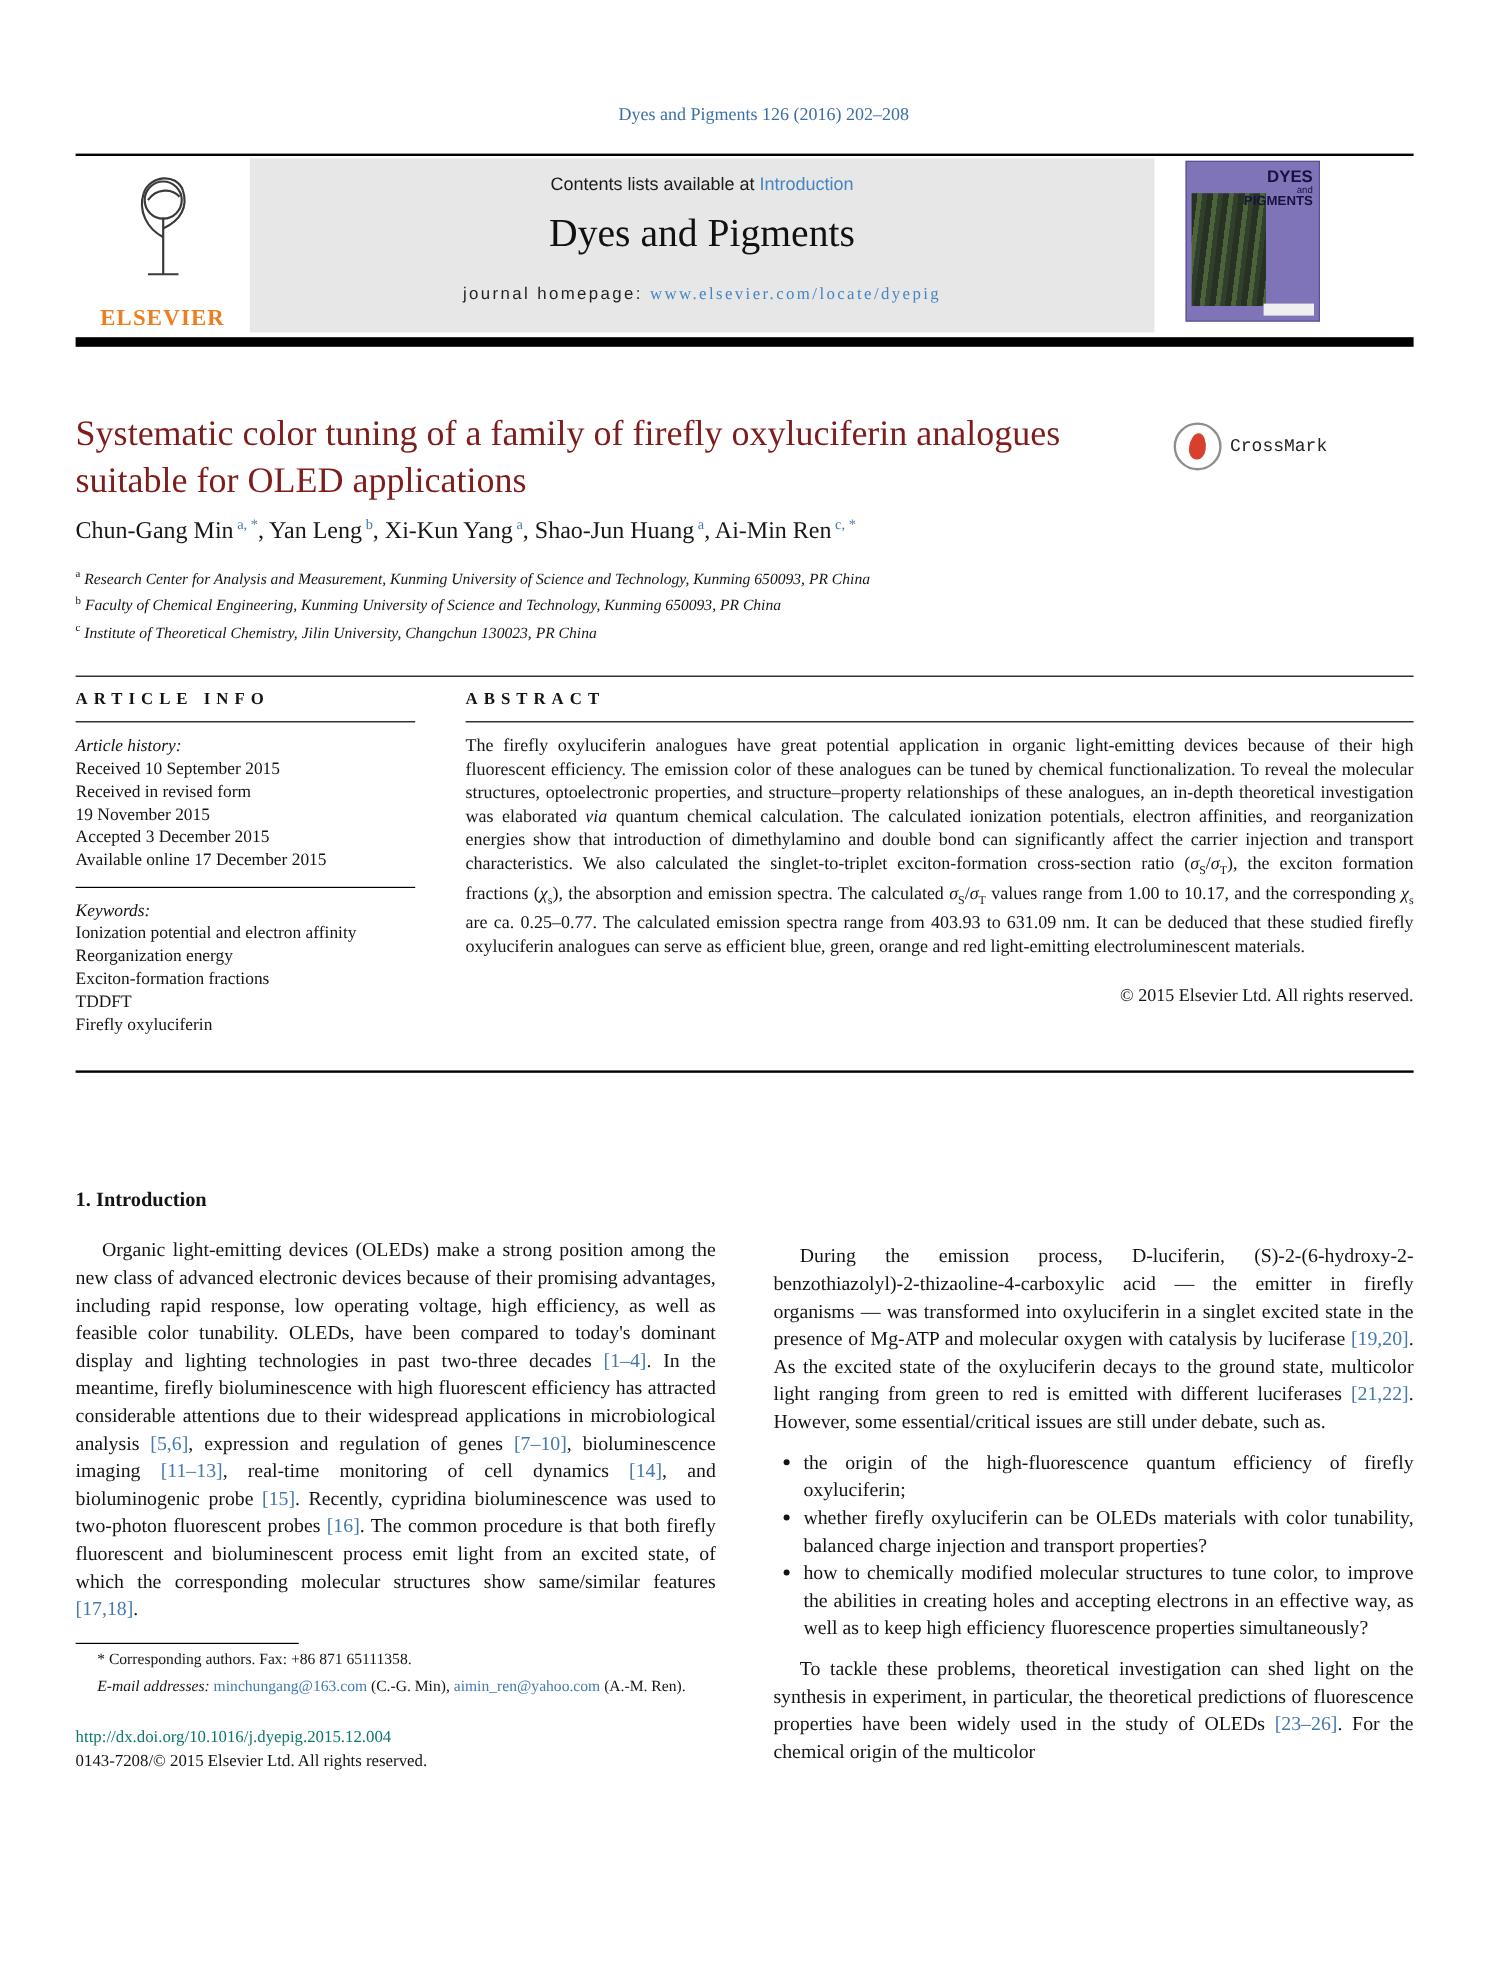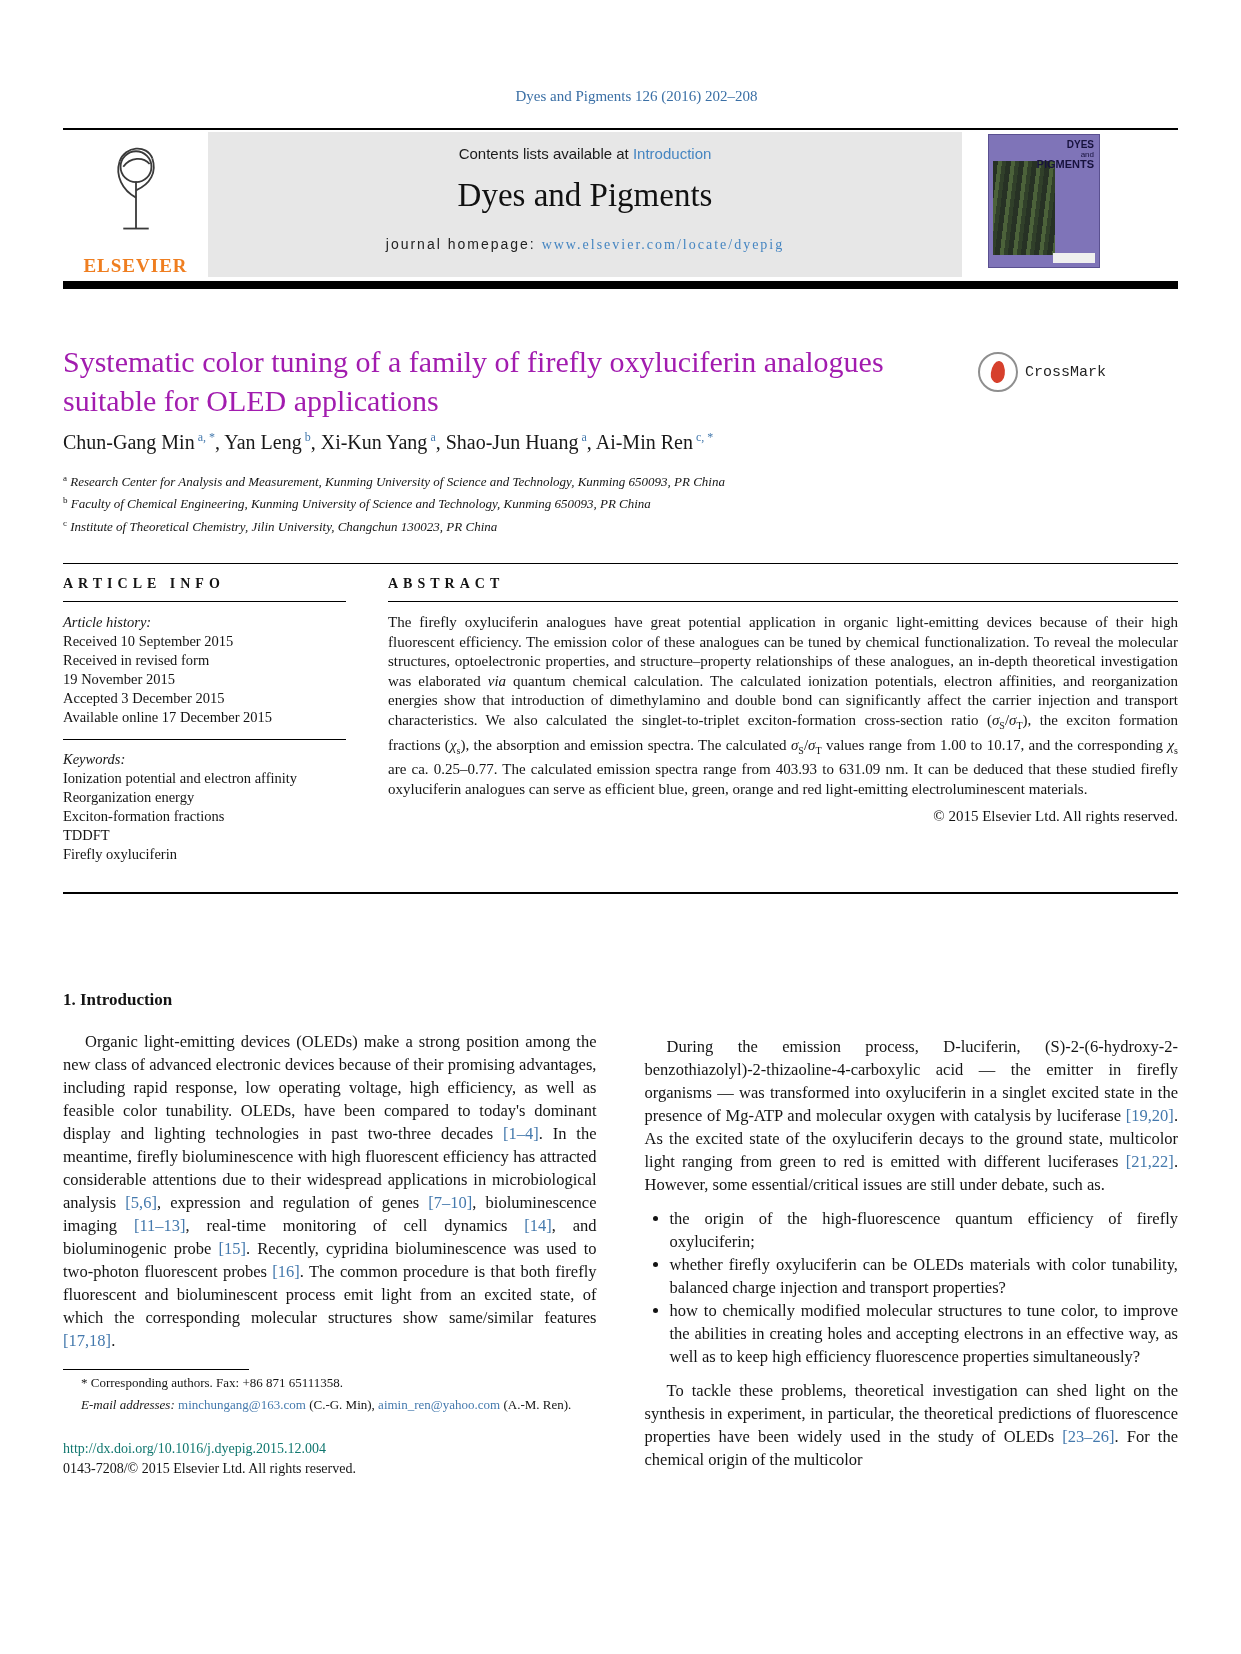--- a/index.html
+++ b/index.html
@@ -24,28 +24,28 @@
   .journal-title{font-size:33px;margin-top:15px;color:#111;}
   .homepage-line{font-size:14px;letter-spacing:2px;margin-top:22px;color:#222;}
   .hp-url{color:#4585c1;cursor:pointer;font-family:Liberation Serif, serif;}
   .cover{width:110px;height:132px;margin:2px 78px 0 26px;background:#7f74b8;
          position:relative;overflow:hidden;border:1px solid #5a5090;}
   .cover-art{position:absolute;left:4px;top:26px;bottom:12px;width:62px;
              background:repeating-linear-gradient(97deg,#1d2a14 0 5px,#46602c 5px 9px,#283a1a 9px 13px);
              opacity:.9;}
   .cover-titles{position:absolute;top:5px;right:5px;text-align:right;color:#17123d;
                 font-family:"Liberation Sans",sans-serif;line-height:1.05;}
-  .cover-l1{font-size:10px;font-weight:bold;}
+  .cover-l1{font-size:14px;font-weight:bold;}
   .cover-l2{font-size:8px;}
   .cover-l3{font-size:11px;font-weight:bold;}
   .cover-chip{position:absolute;bottom:4px;right:4px;width:42px;height:10px;background:#efefef;}
   .thick-bar{position:absolute;top:281px;left:63px;width:1115px;height:8px;background:#000;}
 
   
-  .title{position:absolute;top:342px;left:63px;width:905px;font-size:30px;line-height:39px;color:#a21caf;}
+  .title{position:absolute;top:342px;left:63px;width:905px;font-size:30px;line-height:39px;color:#7f1d1d;}
   .crossmark{position:absolute;top:352px;left:978px;display:flex;align-items:center;gap:7px;cursor:pointer;}
   .cm-circle{width:40px;height:40px;border-radius:50%;border:2px solid #8f8f8f;background:#fff;
              position:relative;box-sizing:border-box;}
   .cm-flame{position:absolute;left:11px;top:7px;width:14px;height:22px;background:#d6402c;
             border-radius:50% 50% 48% 48% / 58% 58% 42% 42%;transform:rotate(7deg);}
   .cm-label{font-family:Liberation Mono, monospace;font-size:15px;color:#222;}
   .authors{position:absolute;top:430px;left:63px;font-size:20px;color:#181818;}
   .auth-sup{font-size:12px;color:#4479ad;}
   .affils{position:absolute;top:469px;left:63px;font-size:13px;line-height:18px;}
   .affil i{font-style:italic;}
@@ -56,21 +56,21 @@
              border-bottom:2px solid #000;display:flex;padding-bottom:28px;}
   .info-col{width:283px;flex:none;}
   .abs-col{flex:1;margin-left:42px;}
   .col-heading{font-size:14px;font-weight:bold;letter-spacing:5px;border-bottom:1px solid #000;
                padding:12px 0 9px;margin-bottom:11px;}
   .info-label{font-style:italic;font-size:14.5px;line-height:19px;}
   .info-lines div{font-size:14.5px;line-height:19px;}
   .info-divider{border-top:1px solid #000;margin:12px 0 10px;}
   .abs-text{margin:0;font-size:15px;line-height:19.6px;text-align:justify;}
   .abs-text sub{font-size:10px;}
-  .abs-copyright{text-align:right;font-size:15px;margin-top:9px;}
+  .abs-copyright{text-align:right;font-size:15px;margin-top:23px;}
 
   
   .body-cols{position:absolute;top:990px;left:63px;width:1115px;display:flex;gap:48px;font-family:Liberation Serif, serif;}
   .col{flex:1;min-width:0;}
   .sec-heading{font-size:17px;font-weight:bold;margin:0 0 20px;}
   .bodyp{margin:0;font-size:16.5px;line-height:23px;text-align:justify;}
   .indent{text-indent:22px;}
   .rightcol{padding-top:45px;}
   .bullets{margin:11px 0;padding-left:25px;}
   .bullets li{font-size:16.5px;line-height:23px;text-align:justify;}

